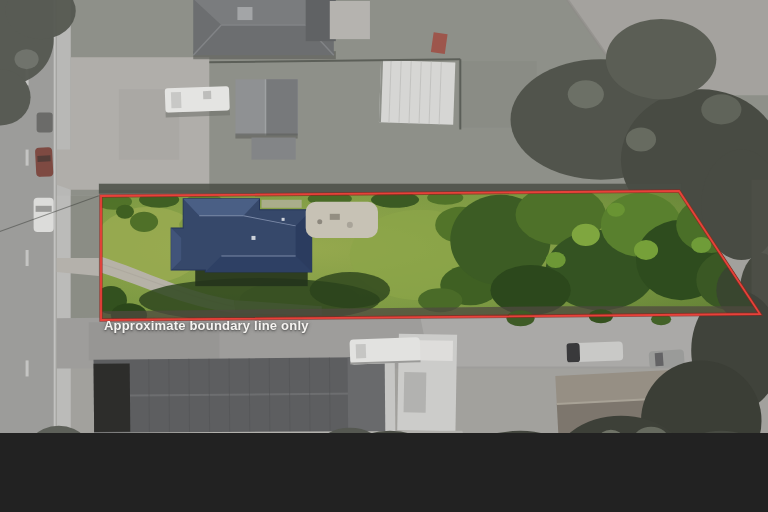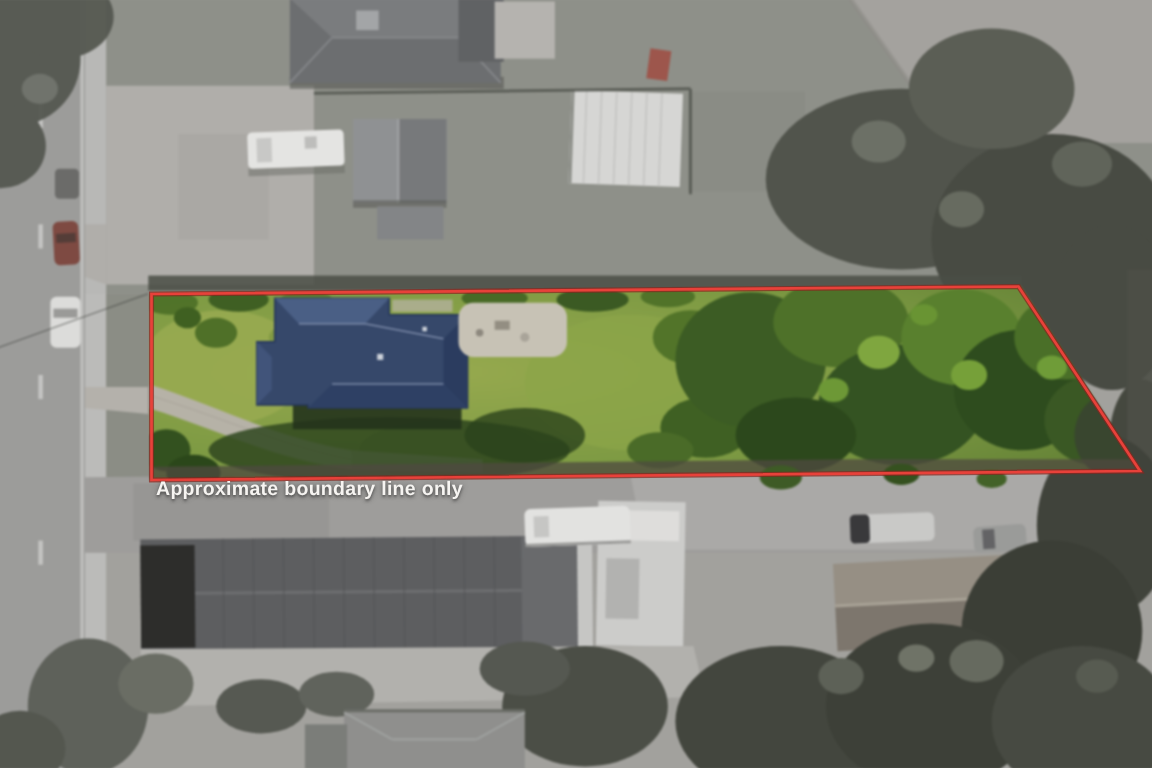--- a/index.html
+++ b/index.html
@@ -1,17 +1,17 @@
 <!DOCTYPE html>
 <html><head>
 <meta charset="utf-8">
 <style>
   html,body{margin:0;padding:0;background:#222;}
   .stage{
-    position:relative;width:768px;height:512px;overflow:hidden;
+    position:relative;width:768px;height:433px;overflow:hidden;
     font-family:"Liberation Sans","DejaVu Sans",sans-serif;
     background:#a2a19d;
   }
   .scene-svg{position:absolute;inset:0;filter:blur(.7px);transform:scale(1.004);}
   .overlay-svg{position:absolute;inset:0;}
   .boundary-label{
     position:absolute;left:104px;top:318px;
     font-size:13px;font-weight:700;letter-spacing:.2px;
     color:#f6f4f1;text-shadow:0 1px 2px rgba(35,35,35,.6),0 0 4px rgba(50,50,50,.35);
     white-space:nowrap;user-select:none;

